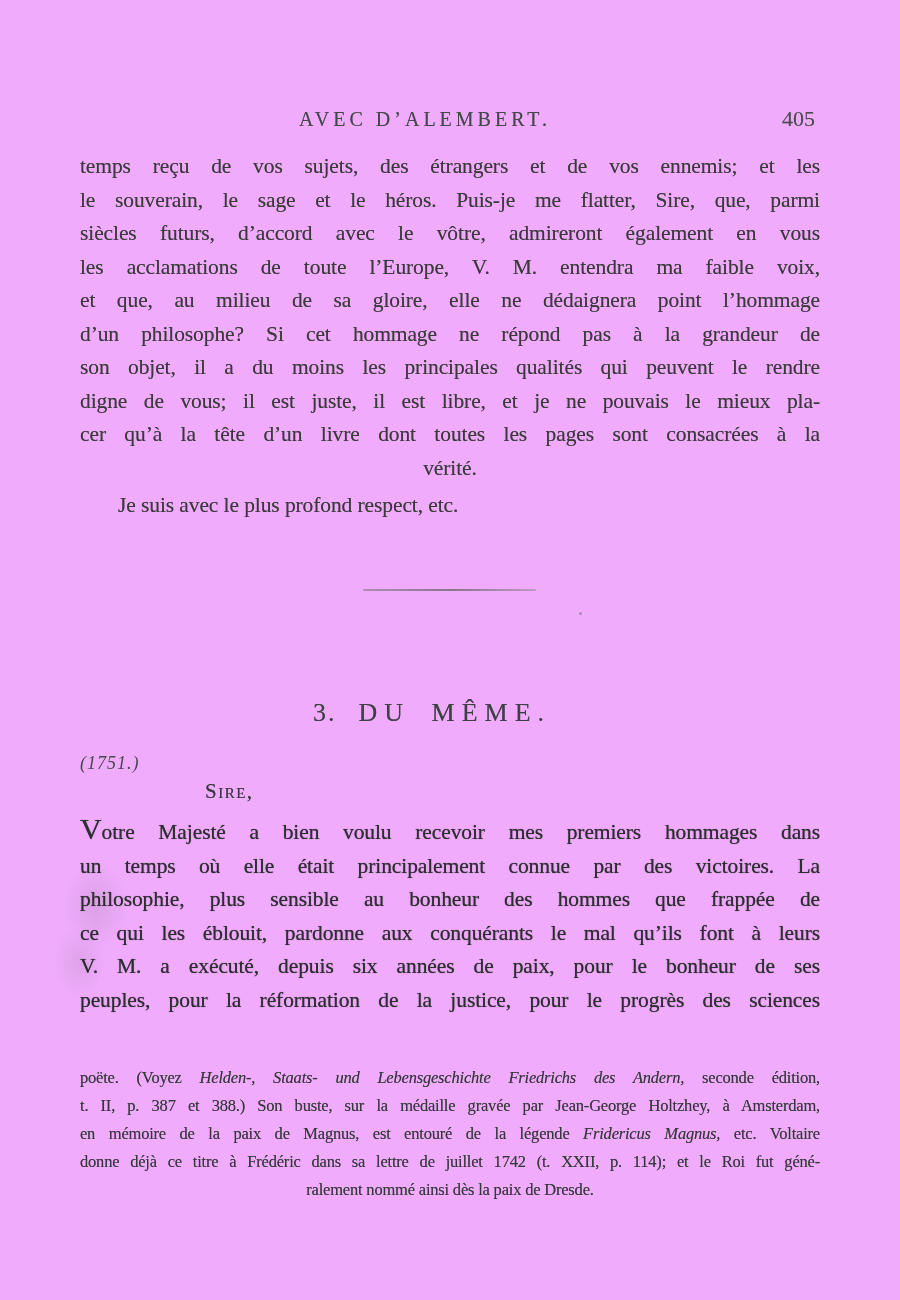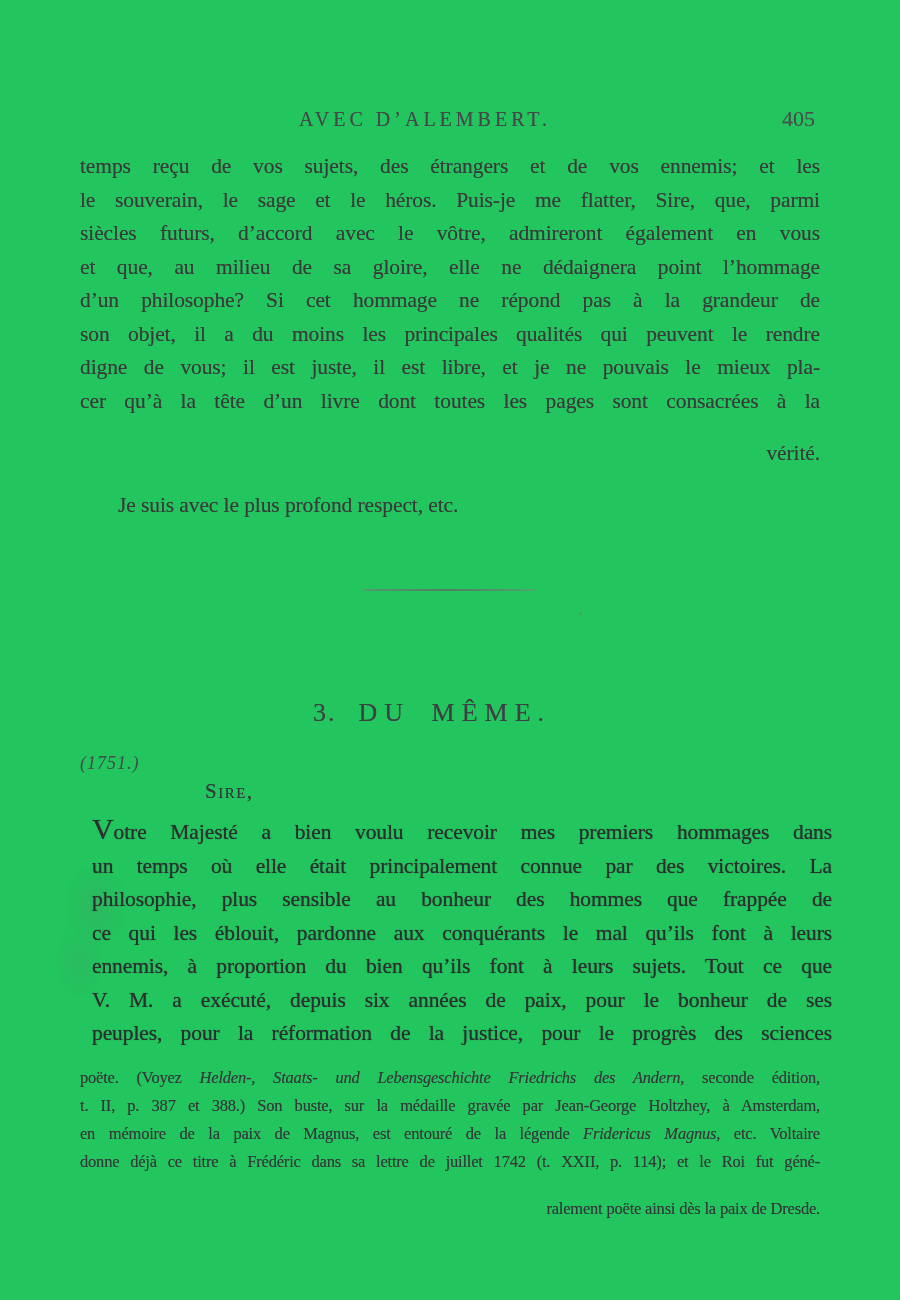--- a/index.html
+++ b/index.html
@@ -5,21 +5,21 @@
   html, body {
     margin: 0;
     padding: 0;
     background: #e8e8e4;
   }
   .page {
     position: relative;
     width: 900px;
     height: 1300px;
     margin: 0 auto;
-    background: #22c55e;
+    background: #f0abfc;
     overflow: hidden;
     font-family: "Liberation Serif", "DejaVu Serif", serif;
     color: #3a3a3a;
   }
   
   .running-header {
     position: absolute;
     top: 108px;
     left: 80px;
     width: 740px;
@@ -49,23 +49,22 @@
     text-shadow: 0 0 0.45px rgba(60,60,60,0.55);
   }
   .jline {
     text-align: justify;
     text-align-last: justify;
     height: 33.5px;
     overflow: hidden;
     white-space: nowrap;
   }
   .jlast {
-    text-align: right;
+    text-align: center;
     height: 33.5px;
-    margin-top: 19px;
   }
   #para1 { top: 150px; }
   #closing-line { top: 489px; text-indent: 38px; }
   
   .divider {
     position: absolute;
     top: 589px;
     left: 363px;
     width: 173px;
     height: 2px;
@@ -114,21 +113,20 @@
     font-size: 21px;
     font-variant: small-caps;
     letter-spacing: 1.5px;
     color: #35393b;
     text-shadow: 0 0 0.5px rgba(50,50,50,0.6);
   }
   #para2 {
     top: 816px;
     color: #2c2e2f;
     text-shadow: 0 0 0.8px rgba(35,35,35,0.75);
-    margin-left: 12px;
   }
   .initial-cap {
     font-size: 30px;
     line-height: 0;
   }
   
   .footnote {
     position: absolute;
     left: 80px;
     width: 740px;
@@ -160,20 +158,21 @@
 
 <div class="page">
 
   <div class="running-header">AVEC D’ALEMBERT.</div>
   <div class="page-number">405</div>
 
   <div class="textblock" id="para1">
     <div class="jline">temps reçu de vos sujets, des étrangers et de vos ennemis; et les</div>
     <div class="jline">le souverain, le sage et le héros.  Puis-je me flatter, Sire, que, parmi</div>
     <div class="jline">siècles futurs, d’accord avec le vôtre, admireront également en vous</div>
+    <div class="jline">les acclamations de toute l’Europe, V. M. entendra ma faible voix,</div>
     <div class="jline">et que, au milieu de sa gloire, elle ne dédaignera point l’hommage</div>
     <div class="jline">d’un philosophe? Si cet hommage ne répond pas à la grandeur de</div>
     <div class="jline">son objet, il a du moins les principales qualités qui peuvent le rendre</div>
     <div class="jline">digne de vous; il est juste, il est libre, et je ne pouvais le mieux pla-</div>
     <div class="jline">cer qu’à la tête d’un livre dont toutes les pages sont consacrées à la</div>
     <div class="jlast">vérité.</div>
   </div>
 
   <div class="textblock" id="closing-line">Je suis avec le plus profond respect, etc.</div>
 
@@ -188,26 +187,25 @@
 
   <div class="salutation">Sire,</div>
 
   <div class="smudge"></div>
 
   <div class="textblock" id="para2">
     <div class="jline"><span class="initial-cap">V</span><span>otre Majesté a bien voulu recevoir mes premiers hommages dans</span></div>
     <div class="jline">un temps où elle était principalement connue par des victoires.  La</div>
     <div class="jline">philosophie, plus sensible au bonheur des hommes que frappée de</div>
     <div class="jline">ce qui les éblouit, pardonne aux conquérants le mal qu’ils font à leurs</div>
-    <div class="jline">ennemis, à proportion du bien qu’ils font à leurs sujets.  Tout ce que</div>
     <div class="jline">V. M. a exécuté, depuis six années de paix, pour le bonheur de ses</div>
     <div class="jline">peuples, pour la réformation de la justice, pour le progrès des sciences</div>
   </div>
 
   <div class="footnote">
     <div class="jline"><span>poëte.  (Voyez </span><span class="it">Helden-, Staats- und Lebensgeschichte Friedrichs des Andern,</span><span> seconde édition,</span></div>
     <div class="jline">t. II, p. 387 et 388.)  Son buste, sur la médaille gravée par Jean-George Holtzhey, à Amsterdam,</div>
     <div class="jline"><span>en mémoire de la paix de Magnus, est entouré de la légende </span><span class="it">Fridericus Magnus,</span><span> etc.  Voltaire</span></div>
     <div class="jline">donne déjà ce titre à Frédéric dans sa lettre de juillet 1742 (t. XXII, p. 114); et le Roi fut géné-</div>
-    <div class="jlast">ralement poëte ainsi dès la paix de Dresde.</div>
+    <div class="jlast">ralement nommé ainsi dès la paix de Dresde.</div>
   </div>
 
 </div>
 
 </body></html>

